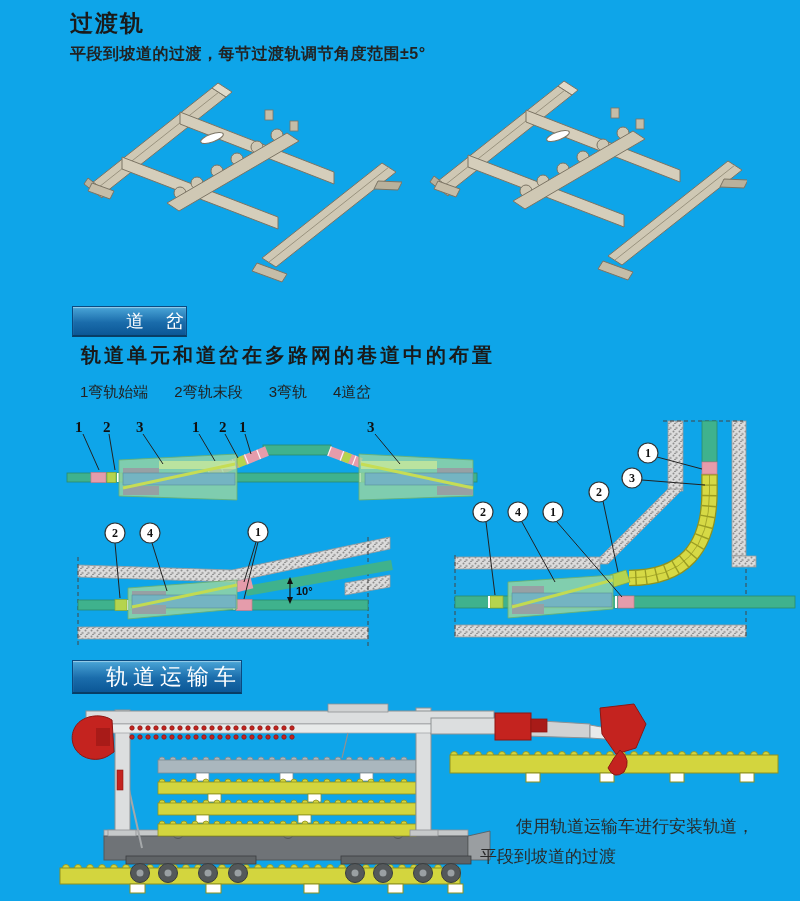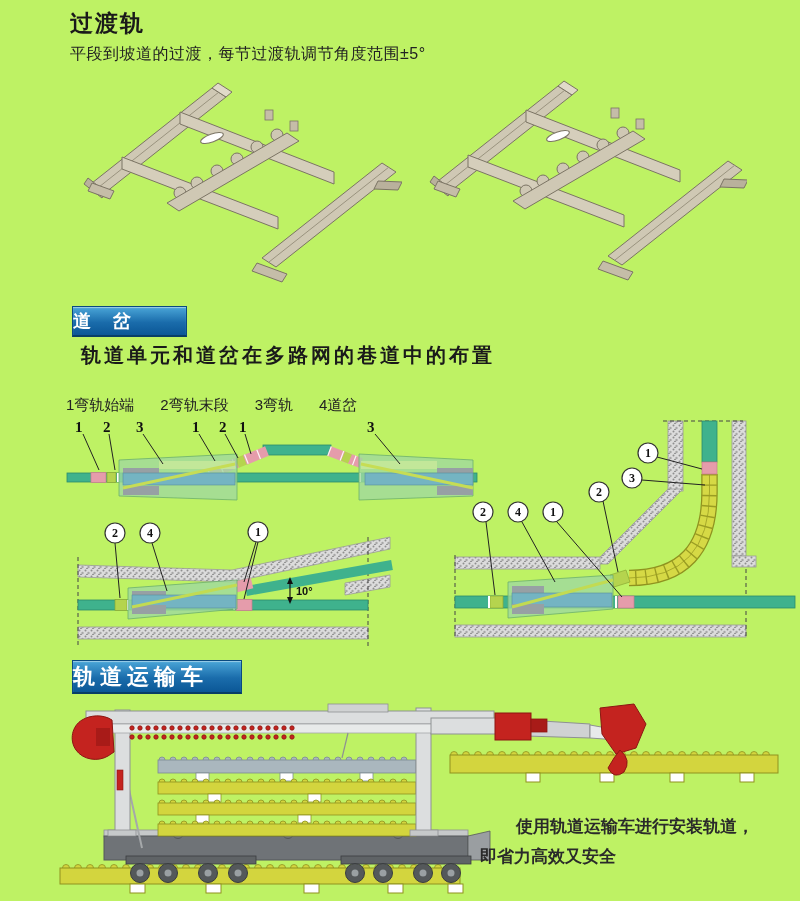--- a/index.html
+++ b/index.html
@@ -1,30 +1,30 @@
 <!DOCTYPE html>
 <html><head>
 <meta charset="utf-8">
 <style>
   html,body{margin:0;padding:0;background:#fff;}
-  .page{position:relative;width:800px;height:901px;background:#bef264;overflow:hidden;
+  .page{position:relative;width:800px;height:901px;background:#0ea5e9;overflow:hidden;
         font-family:"Liberation Sans","DejaVu Sans",sans-serif;color:#1a1a1a;}
   .abs{position:absolute;}
   .title{left:70px;top:8px;font-size:23px;font-weight:bold;letter-spacing:2px;}
-  .subtitle{left:70px;top:44px;font-size:16px;letter-spacing:0.5px;color:#222;}
-  .badge{position:absolute;color:#fff;font-weight:bold;text-align:left;
+  .subtitle{left:70px;top:44px;font-size:16px;letter-spacing:0.5px;color:#222;font-weight:bold;}
+  .badge{position:absolute;color:#fff;font-weight:normal;text-align:right;
          background:linear-gradient(180deg,#4aa6d8 0%,#1a6cab 55%,#0b5796 100%);
          border:1px solid #0a4a80;border-bottom:2px solid #083e66;
          box-shadow:inset 0 1px 1px rgba(255,255,255,.45);}
   .badge1{left:72px;top:306px;width:113px;height:28px;line-height:28px;font-size:18px;letter-spacing:2px;}
   .badge2{left:72px;top:660px;width:168px;height:31px;line-height:31px;font-size:22px;letter-spacing:5px;}
   .heading{left:81px;top:342px;font-size:20px;font-weight:bold;letter-spacing:3px;}
-  .legend{left:66px;top:383px;font-size:15px;color:#222;margin-top:13px;}
+  .legend{left:80px;top:383px;font-size:15px;color:#222;}
   .legend span{margin-right:26px;}
-  .caption{left:480px;top:812px;width:320px;font-size:17px;line-height:1.75;color:#2a2a2a;font-weight:bold;}
+  .caption{left:480px;top:812px;width:320px;font-size:17px;line-height:1.75;color:#2a2a2a;}
   .cap1{padding-left:36px;}
   svg{display:block;}
   text{font-family:"Liberation Serif","DejaVu Serif",serif;}
   .num{font-size:15px;font-weight:bold;fill:#111;}
   .cnum{font-size:12px;font-weight:bold;fill:#111;}
   .ang{font-family:"Liberation Sans",sans-serif;font-size:11px;font-weight:bold;fill:#111;}
 </style>
 </head>
 <body>
 
@@ -600,16 +600,16 @@
       <rect x="473" y="21" width="16" height="13" fill="#a81b18" stroke="#8c1713" stroke-width="0.8"></rect>
       <g>
         <polygon points="542,10 576,6 588,26 578,50 558,56 544,36" fill="#c4231f" stroke="#8c1713" stroke-width="1"></polygon>
         <path d="M562,52 q12,10 4,22 q-10,8 -16,-4 l6,-10 z" fill="#c4231f" stroke="#8c1713" stroke-width="1"></path>
       </g>
     </g>
   </svg>
 
   <div class="abs caption">
     <div class="cap1">使用轨道运输车进行安装轨道，</div>
-    <div>即省力高效又安全</div>
+    <div>平段到坡道的过渡</div>
   </div>
 
 </div>
 
 </body></html>

